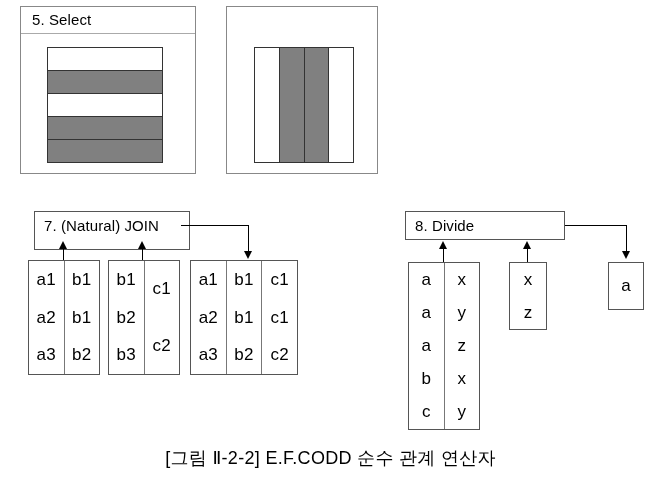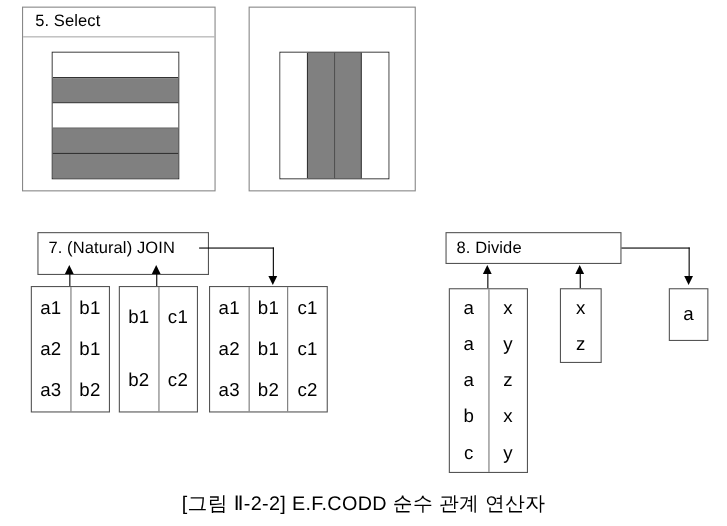--- a/index.html
+++ b/index.html
@@ -209,20 +209,21 @@
       <div class="relcell">b1</div>
       <div class="relcell">b1</div>
       <div class="relcell">b2</div>
     </div>
   </div>
 
   <div class="reltable" style="left:108px; top:260px; width:72px; height:115px;">
     <div class="relcol">
       <div class="relcell">b1</div>
       <div class="relcell">b2</div>
+      <div class="relcell">b3</div>
     </div>
     <div class="relcol">
       <div class="relcell">c1</div>
       <div class="relcell">c2</div>
     </div>
   </div>
 
   <div class="reltable" style="left:190px; top:260px; width:108px; height:115px;">
     <div class="relcol">
       <div class="relcell">a1</div>

